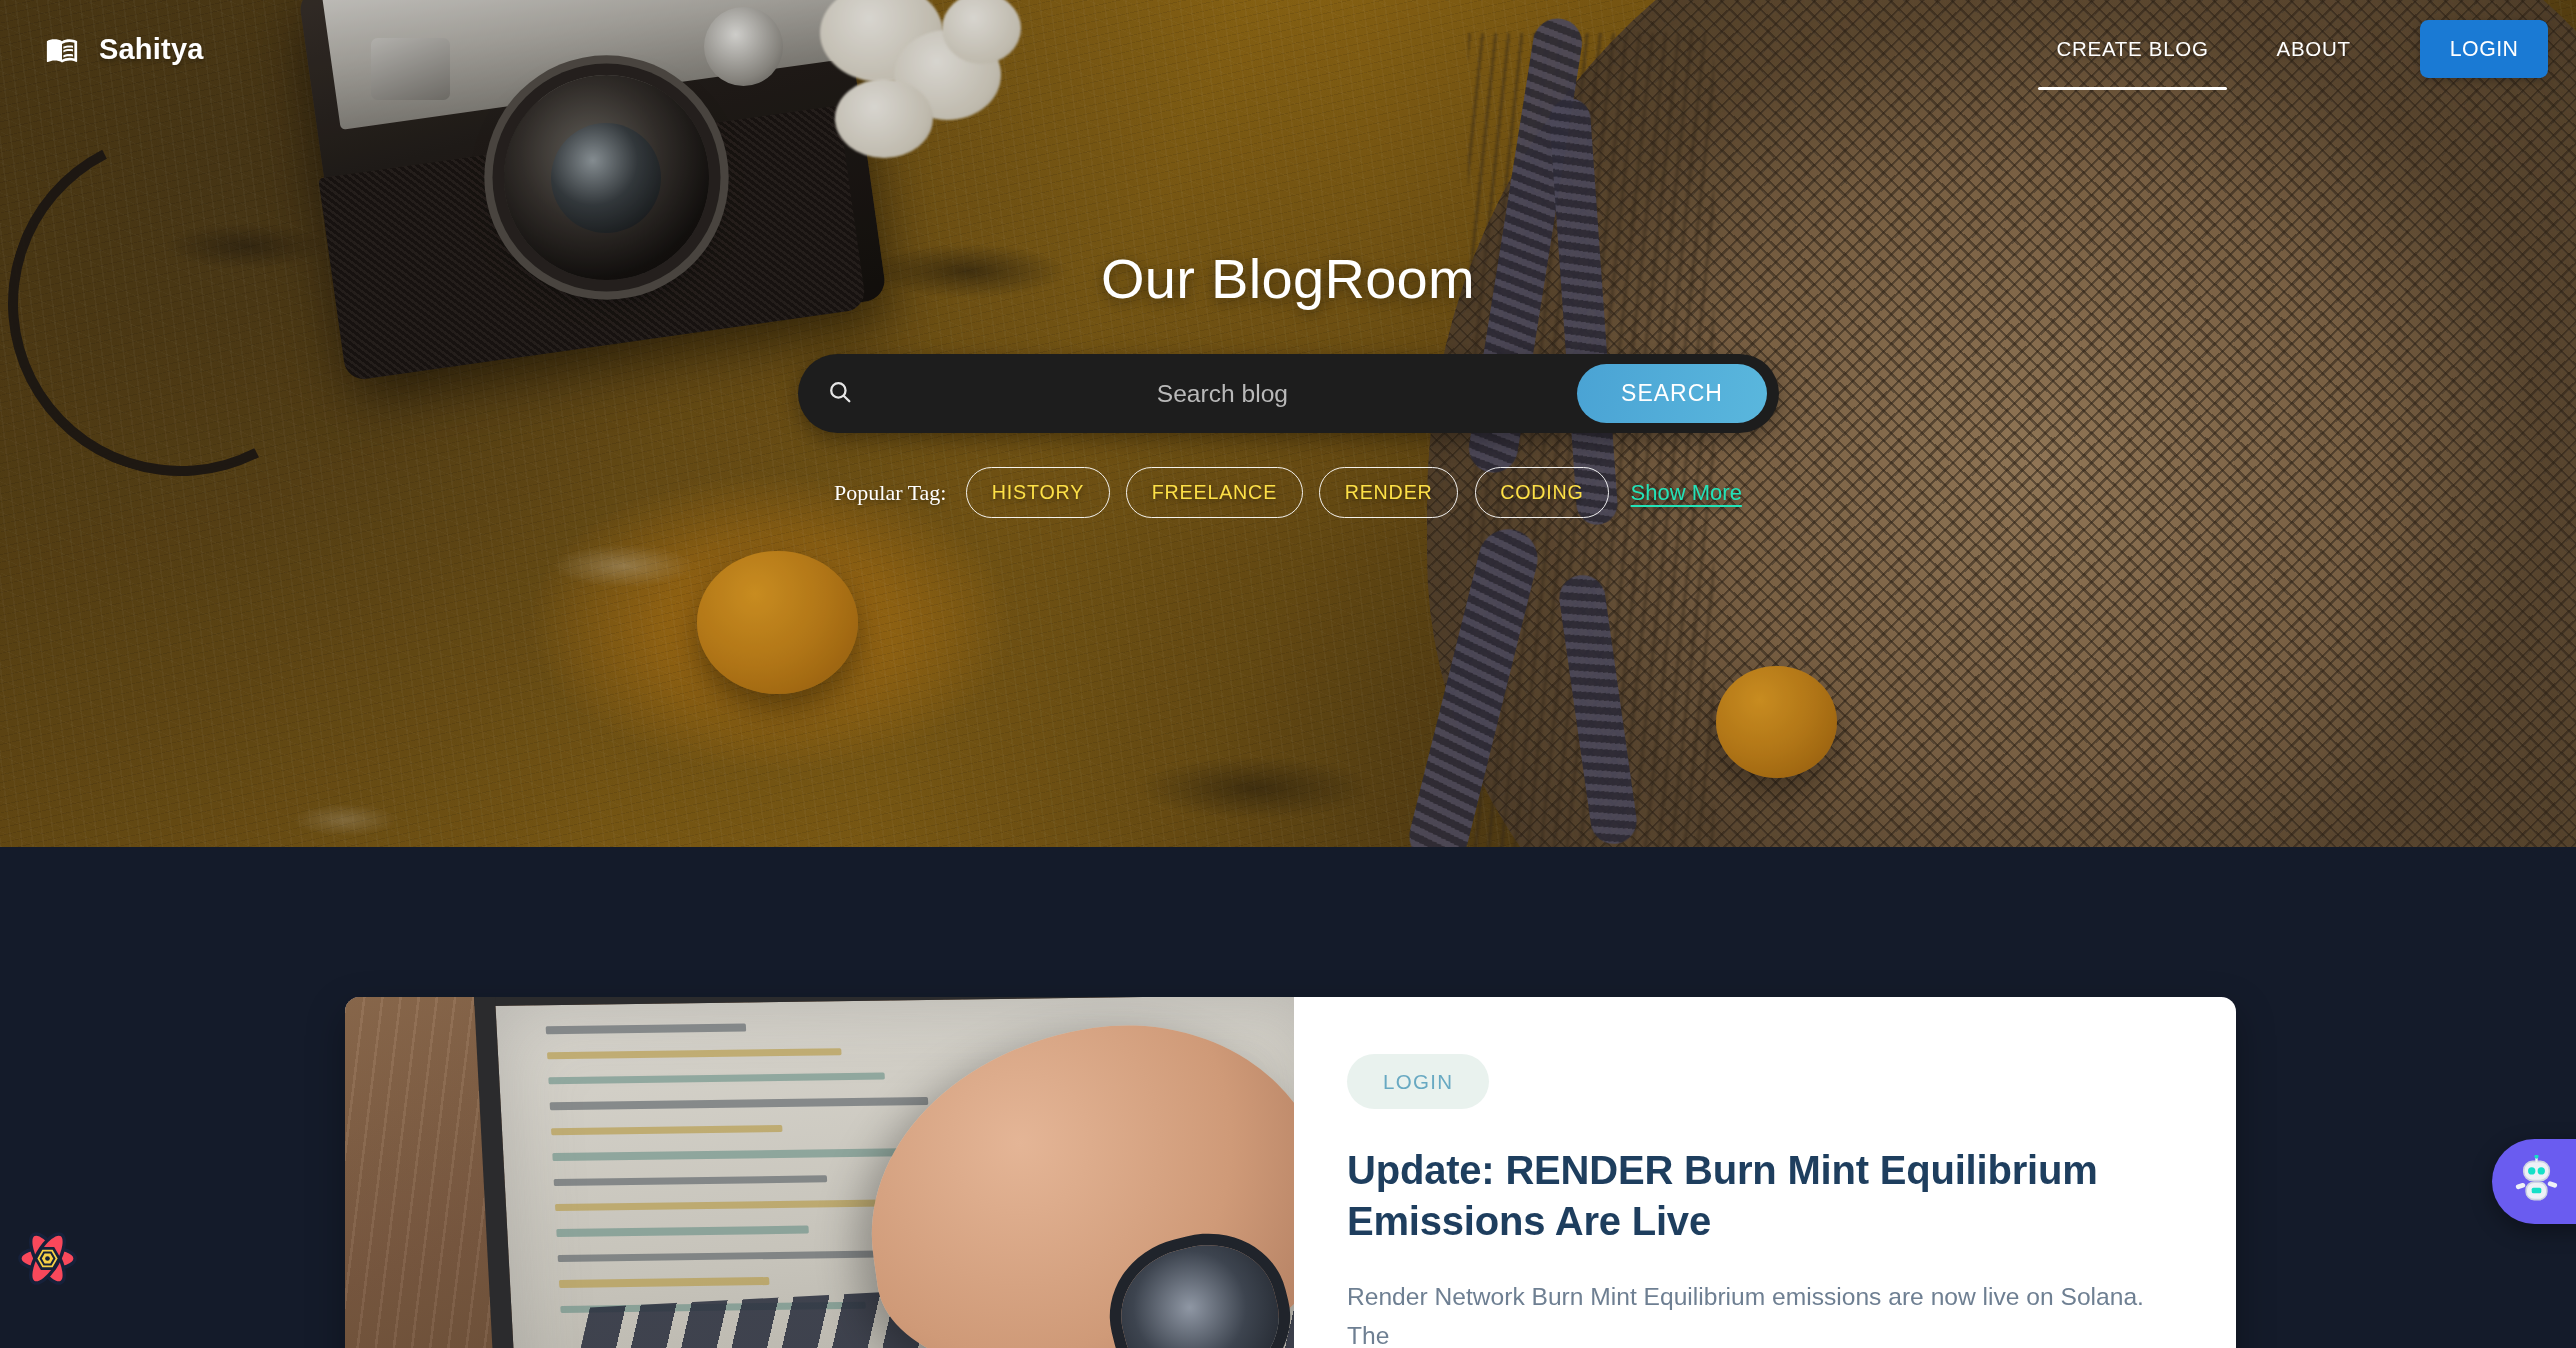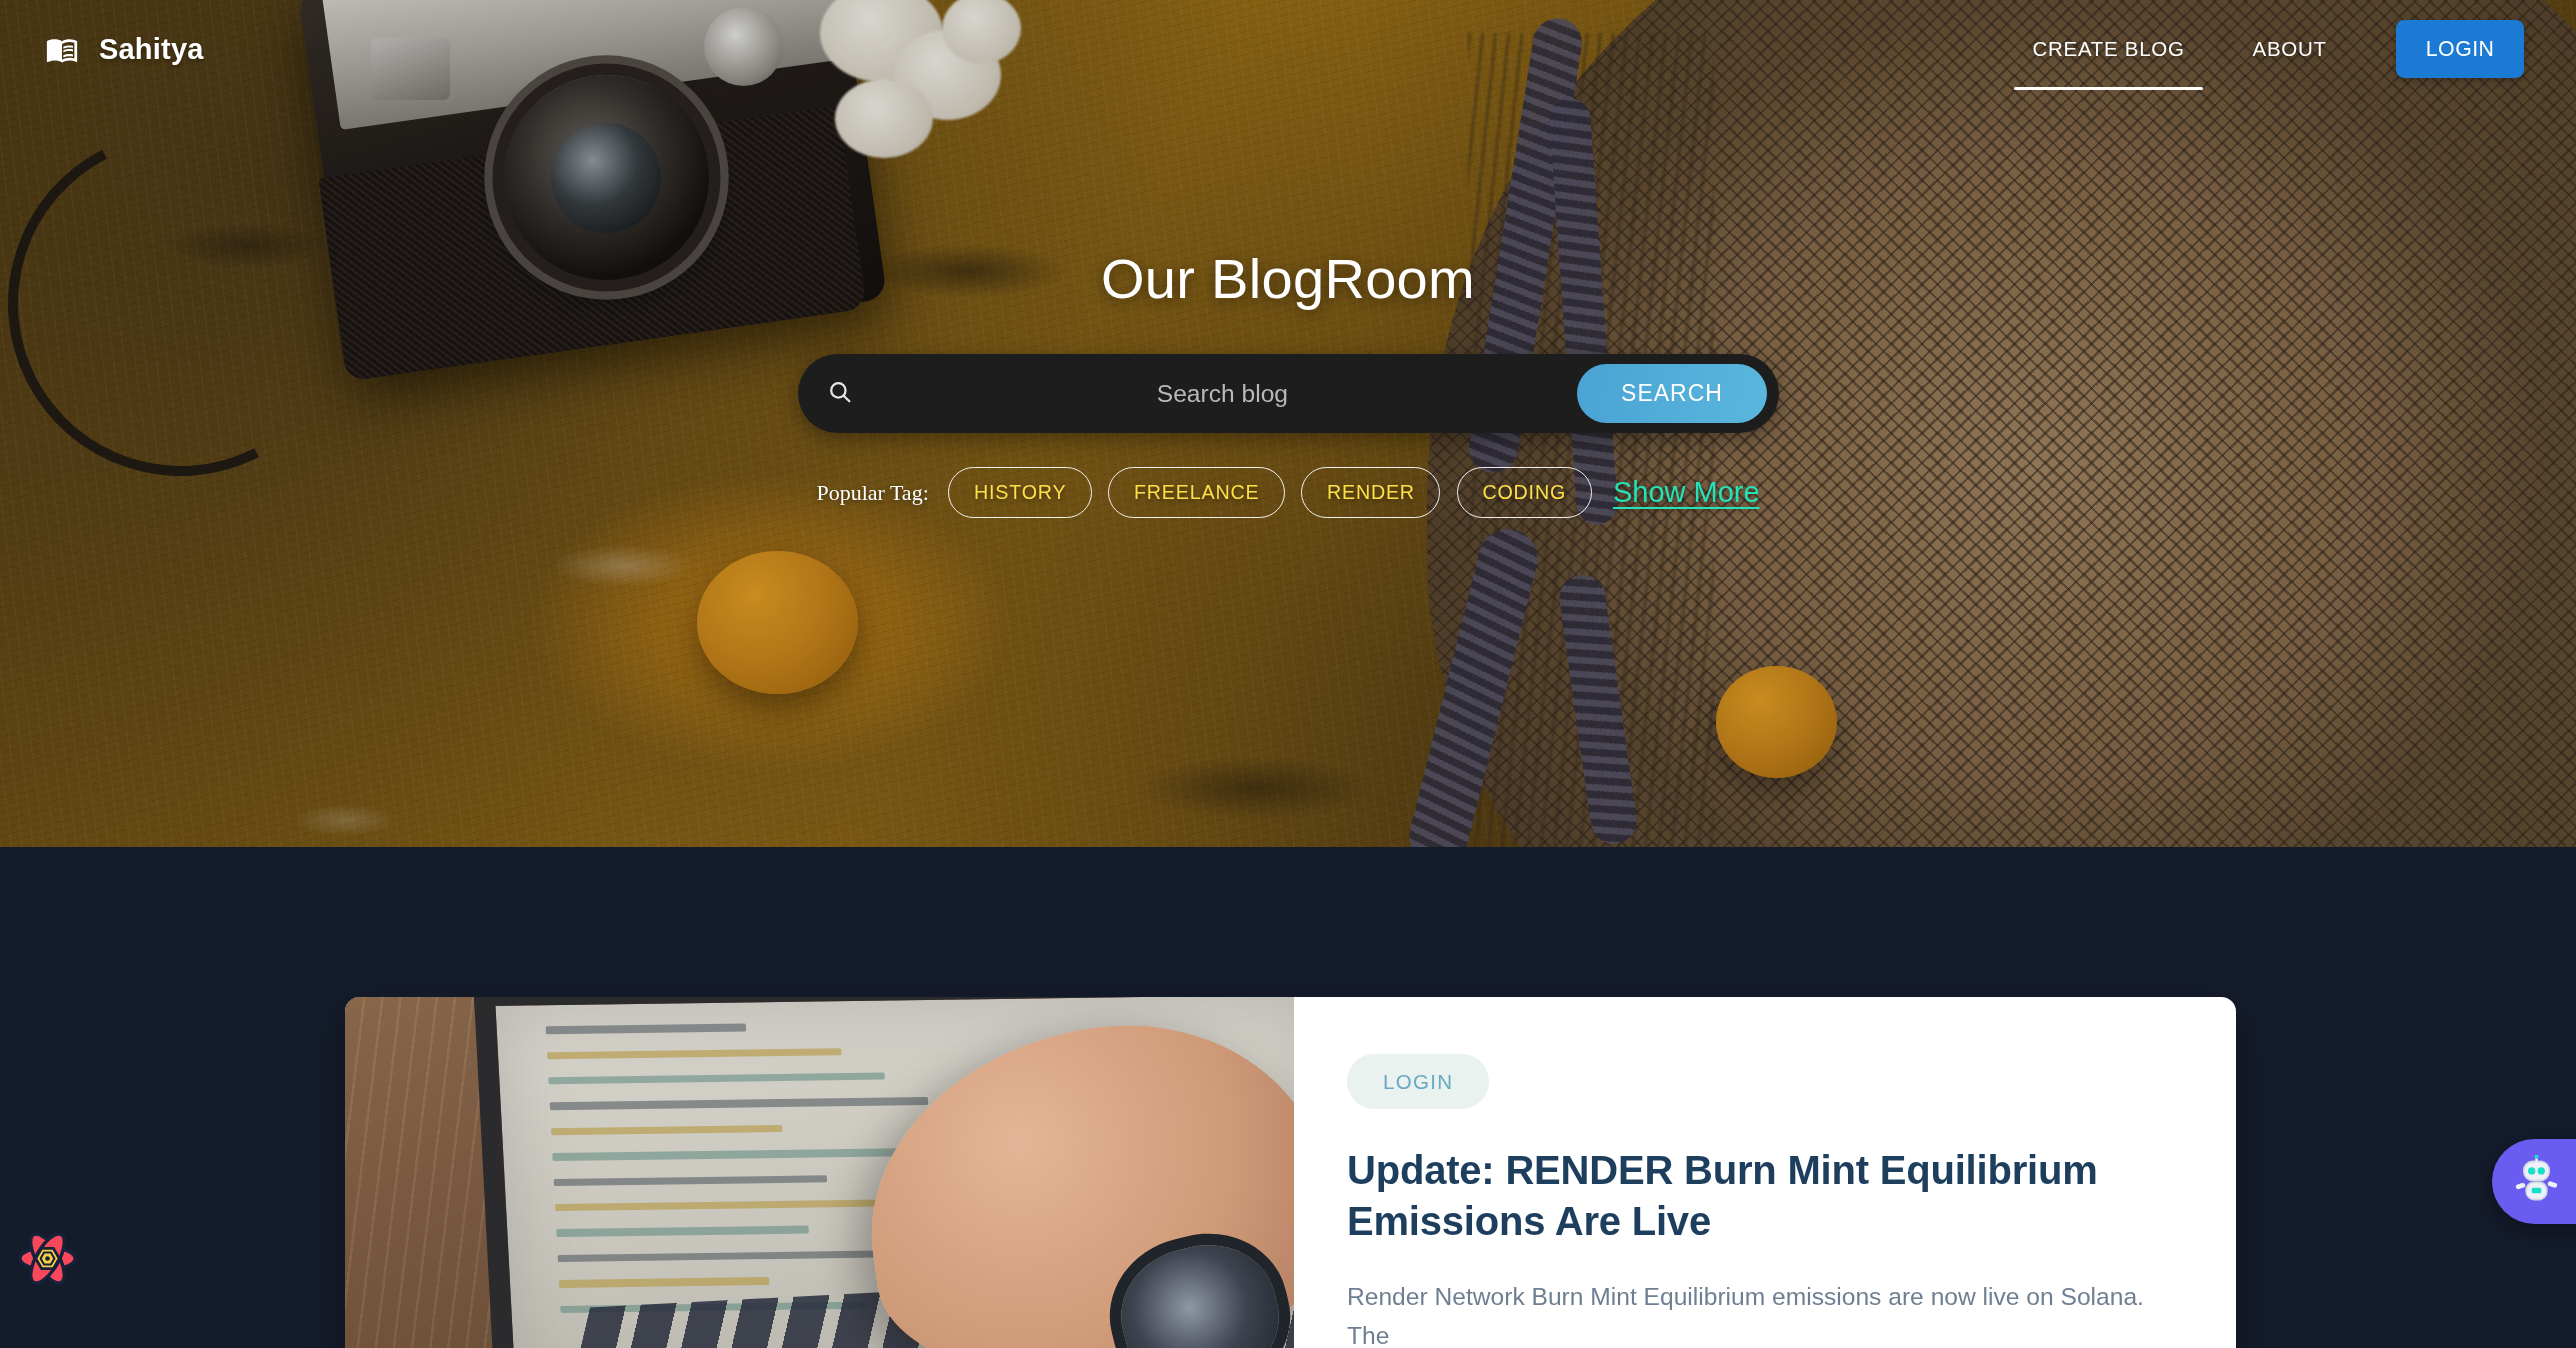--- a/index.html
+++ b/index.html
@@ -148,21 +148,21 @@
     box-shadow: 0 13px 33px rgba(0,0,0,.4);
   }
   .o1 { left: 697px; top: 551px; width: 161px; height: 143px; }
   .o2 { left: 1716px; top: 666px; width: 121px; height: 112px; }
   .hero-veil { position: absolute; inset: 0; background: rgba(0,0,0,.14); }
 
   
   .navbar {
     position: absolute; top: 0; left: 0; right: 0; height: 98px;
     display: flex; align-items: center;
-    padding: 0 52px 0 43px;
+    padding: 0 28px 0 43px;
     z-index: 6;
   }
   .brand { display: flex; align-items: center; gap: 18px; }
   .brand-icon { width: 38px; height: 33px; display: block; }
   .brand-name {
     color: #fff; font-size: 29px; font-weight: 700; letter-spacing: 0.2px;
     text-shadow: 0 1.6px 4.9px rgba(0,0,0,.35);
   }
   .nav-right { margin-left: auto; display: flex; align-items: center; gap: 12px; }
   .nav-link {
@@ -232,21 +232,21 @@
   .tag-pill {
     border: 1.6px solid rgba(255,255,255,.92);
     border-radius: 33px;
     color: #fde047; font-size: 19.7px; letter-spacing: 0.8px;
     padding: 13px 24.6px; margin-right: 16.4px; cursor: pointer;
     background: transparent;
     text-shadow: 0 1.6px 4.9px rgba(0,0,0,.4);
     font-family: "Liberation Sans", sans-serif;
   }
   .show-more {
-    color: #23e3b8; font-size: 29px; text-decoration: underline;
+    color: #23e3b8; font-size: 22px; text-decoration: underline;
     text-underline-offset: 4.9px; cursor: pointer; margin-left: 4.9px;
     text-shadow: 0 1.6px 4.9px rgba(0,0,0,.4);
     text-align: right;
   }
 
   
   .blog-section {
     position: absolute; top: 847px; left: 0; right: 0; bottom: 0;
     background: #141b2a;
   }

